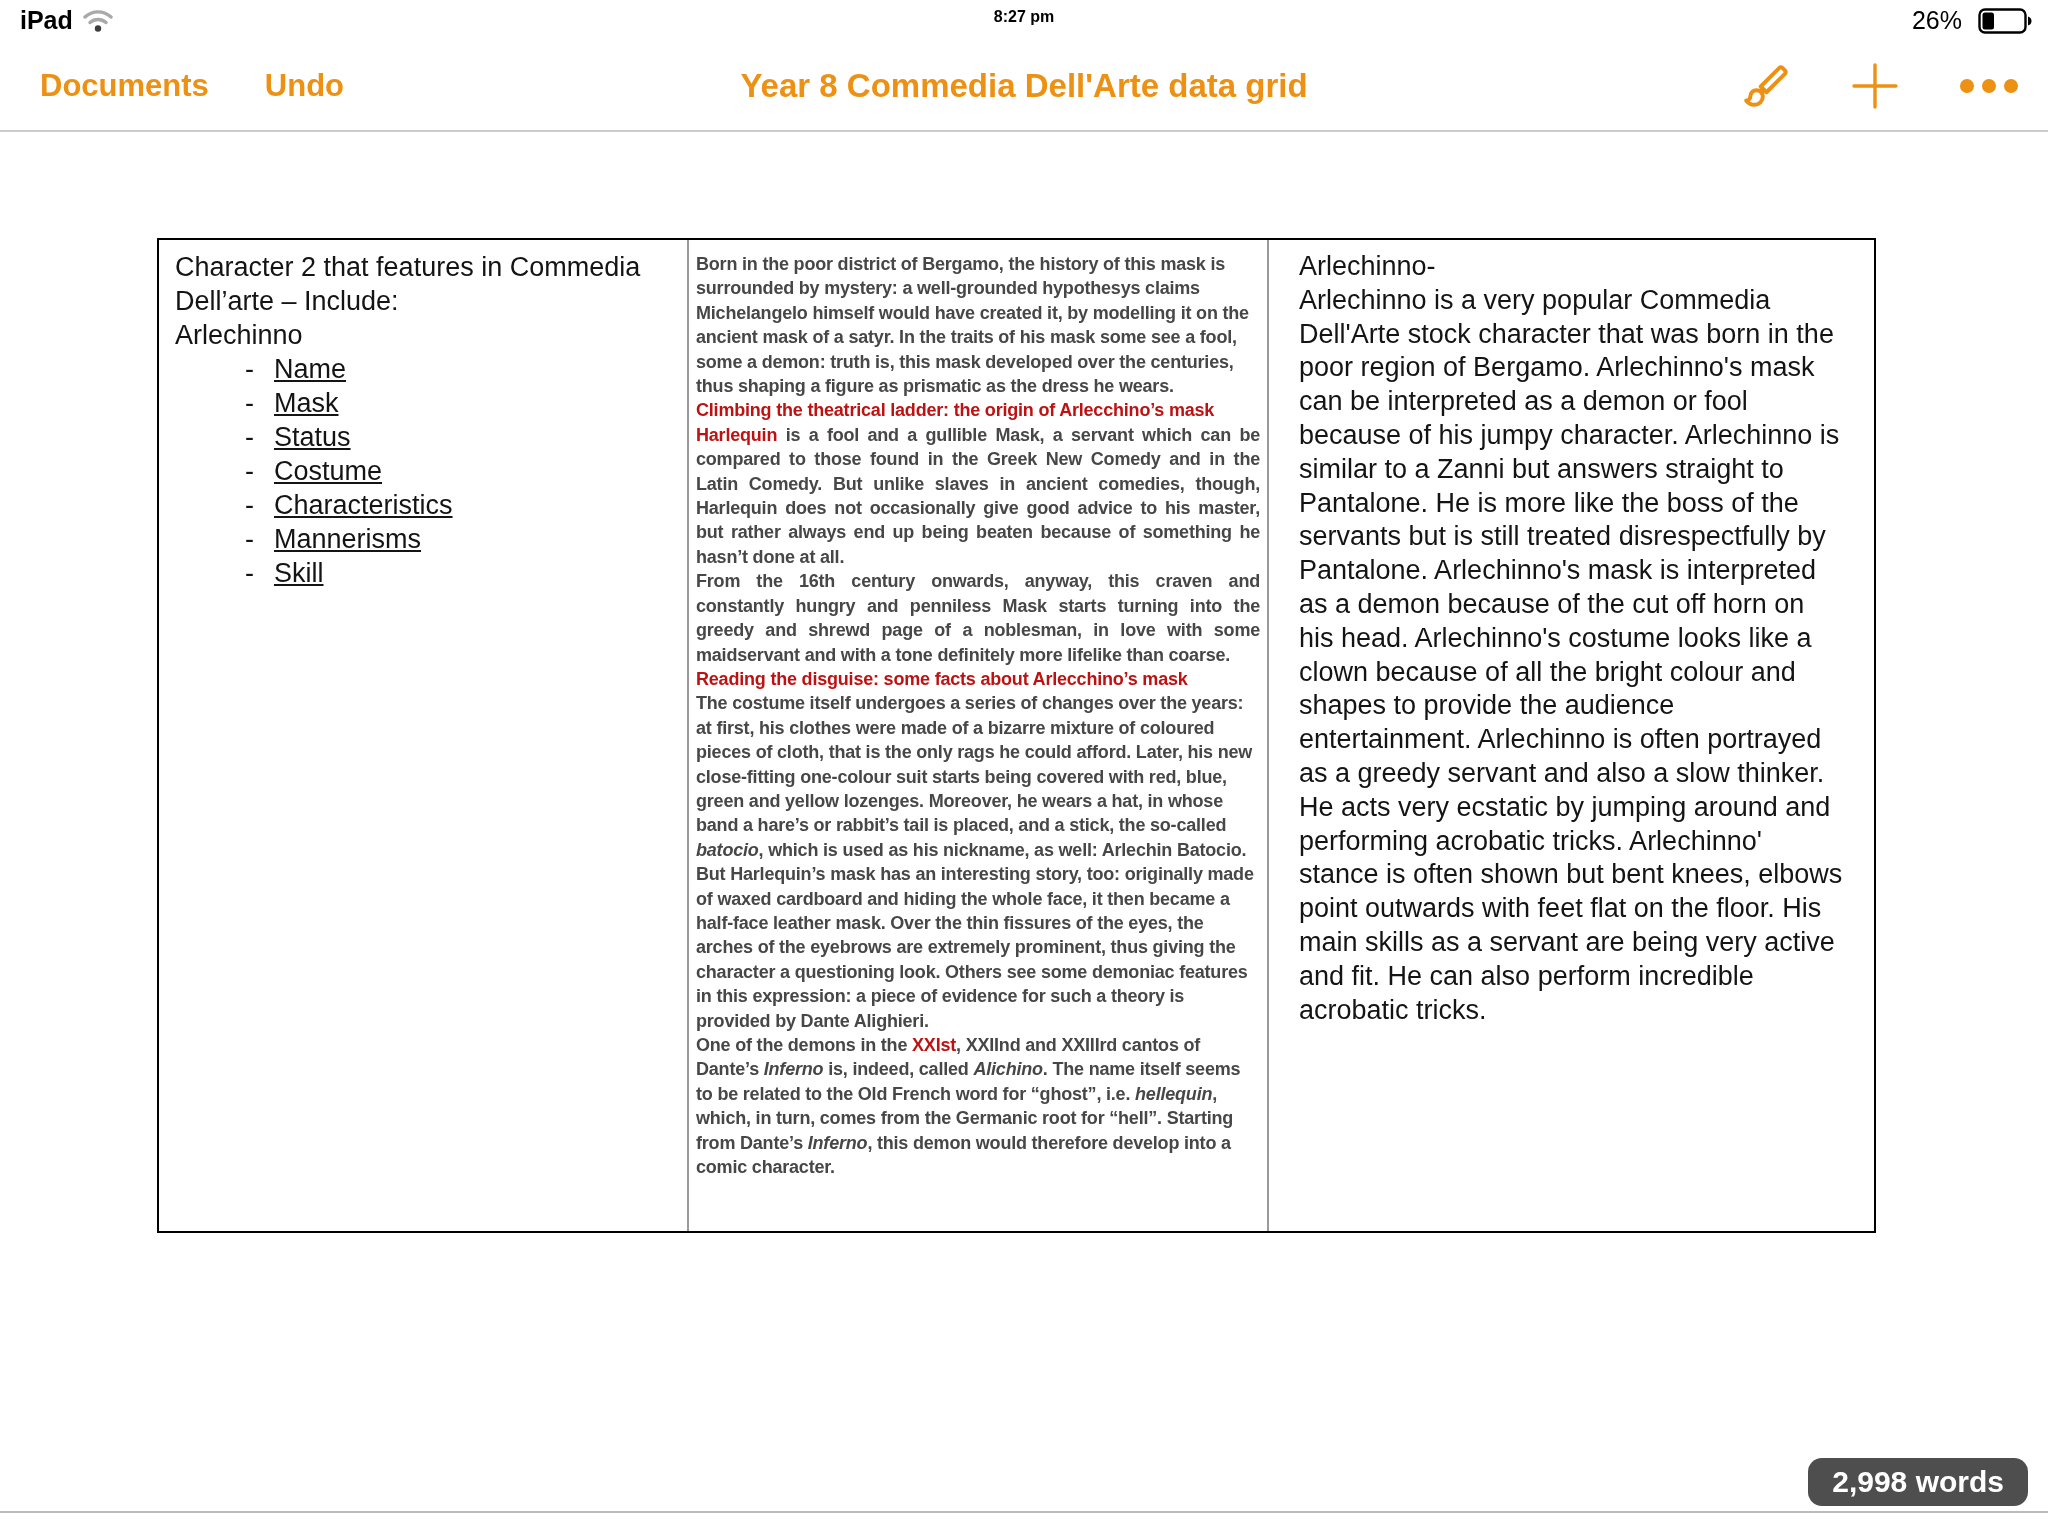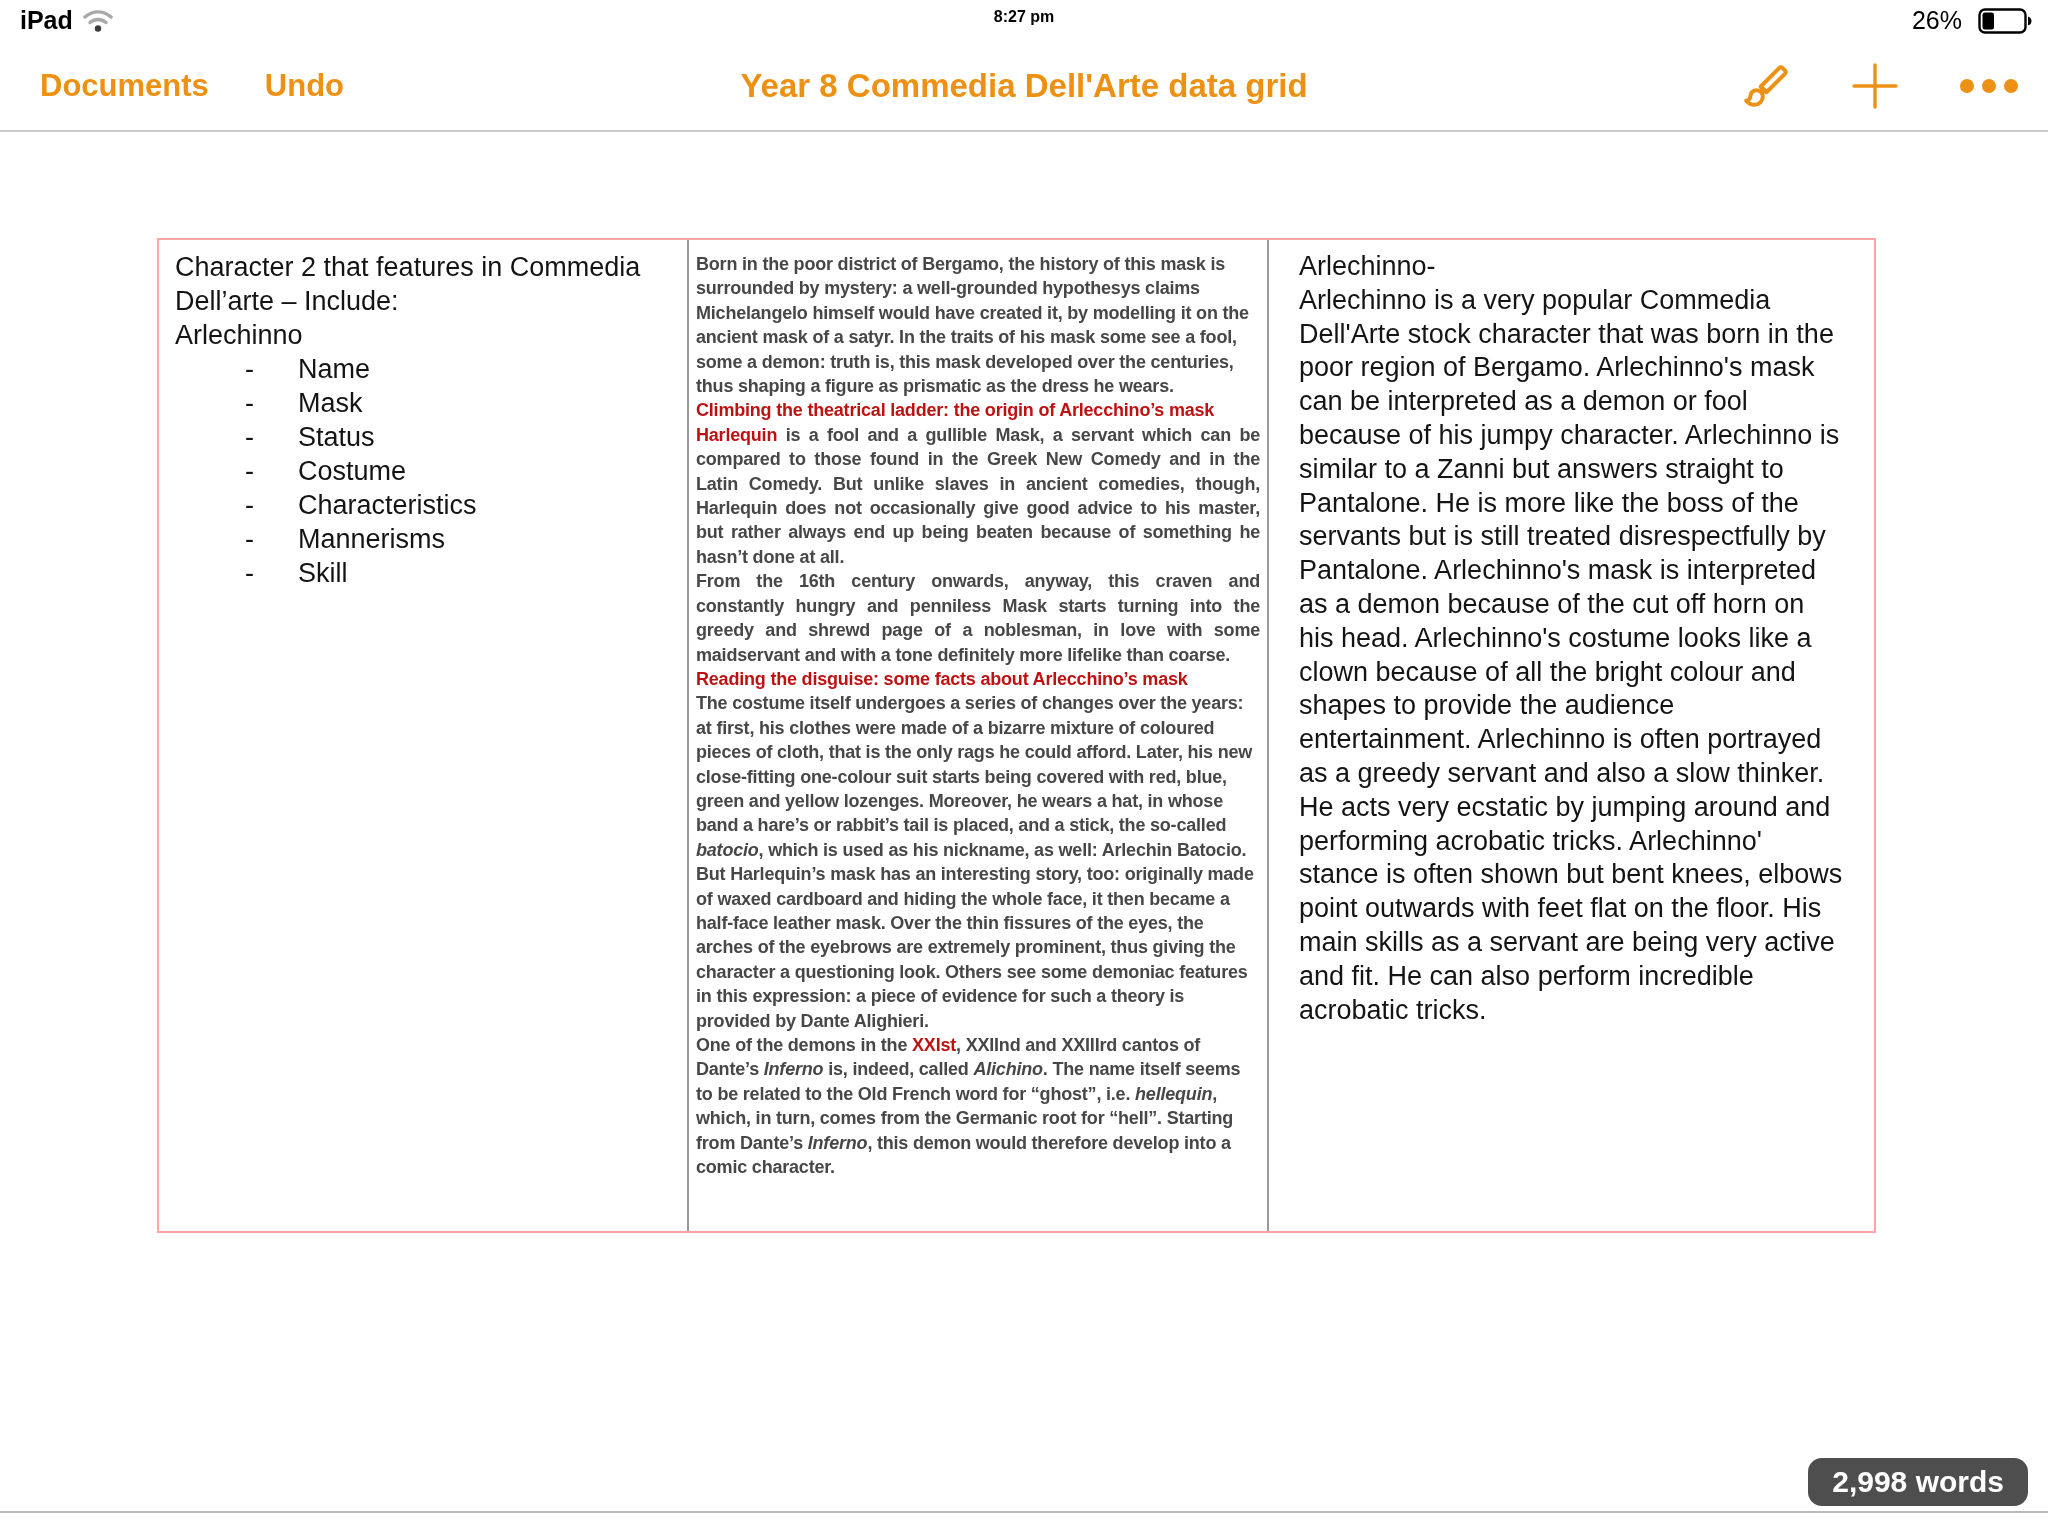--- a/index.html
+++ b/index.html
@@ -29,32 +29,32 @@
   .tb-title{
     position:absolute;left:0;right:0;top:0;height:88px;
     display:flex;align-items:center;justify-content:center;
     font-size:33px;font-weight:700;color:var(--accent);
   }
   .tb-right{position:absolute;right:28px;top:0;height:88px;display:flex;align-items:center;gap:58px;}
   .tb-icon{display:flex;align-items:center;justify-content:center;}
   
   .grid-table{
     position:absolute;left:157px;top:238px;width:1719px;min-height:995px;
-    display:flex;border:2px solid #fca5a5;box-sizing:border-box;background:#fff;
+    display:flex;border:2px solid #000000;box-sizing:border-box;background:#fff;
   }
   .cell{box-sizing:border-box;}
   .cell-1{width:530px;border-right:2px solid #9a9a9a;padding:10px 16px;
     font-size:27px;line-height:34px;color:#141414;}
   .cell-2{width:580px;border-right:2px solid #9a9a9a;padding:12px 7px;
     font-size:18px;line-height:24.4px;font-weight:700;color:#474747;letter-spacing:-0.2px;}
   .cell-3{flex:1;padding:10px 30px;font-size:27px;line-height:33.8px;color:#141414;}
   .c1-list{margin-top:0;}
   .c1-li{display:flex;}
   .c1-li .dash{margin-left:70px;}
-  .c1-li .txt{margin-left:44px;}
+  .c1-li .txt{margin-left:20px;text-decoration:underline;}
   .p2{margin:0;}
   .p2.just{text-align:justify;}
   .p2 .red{color:var(--red);}
   .p2 .ital{font-style:italic;}
   
   .word-pill{
     position:absolute;right:20px;top:1458px;height:48px;
     background:rgba(69,69,69,0.95);border-radius:14px;
     display:flex;align-items:center;padding:0 24px;
     color:#ffffff;font-size:30px;font-weight:700;

